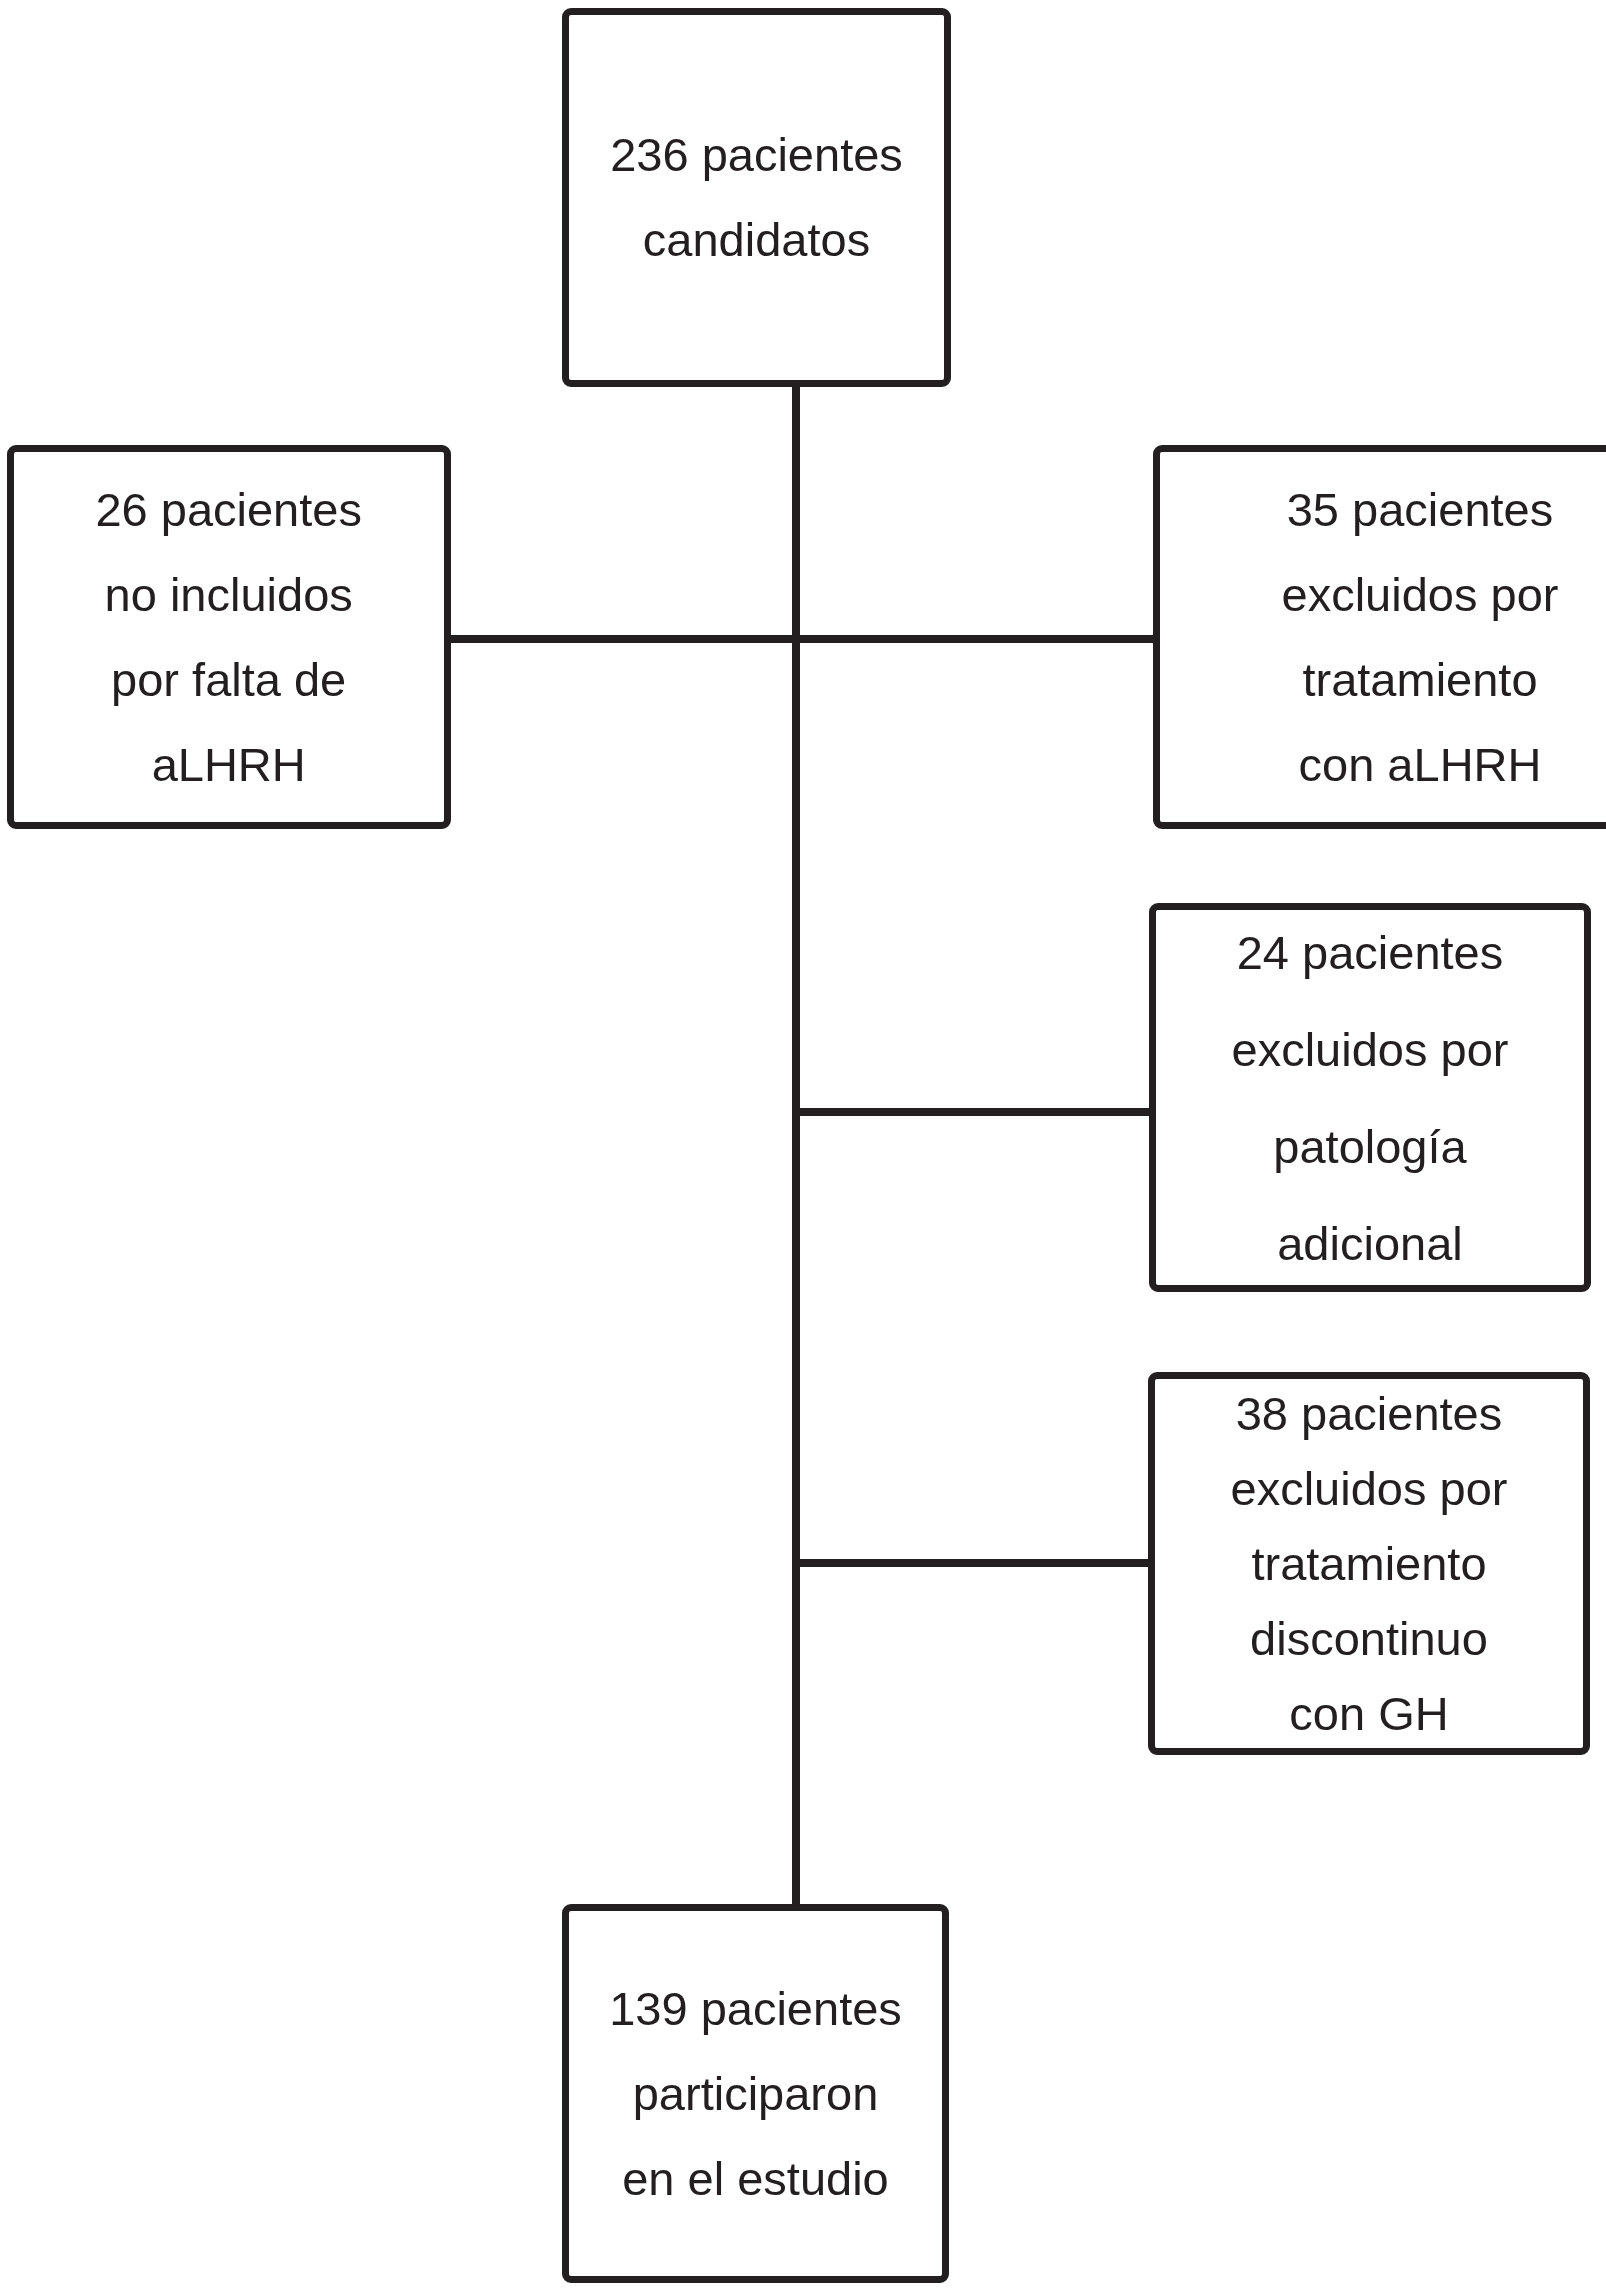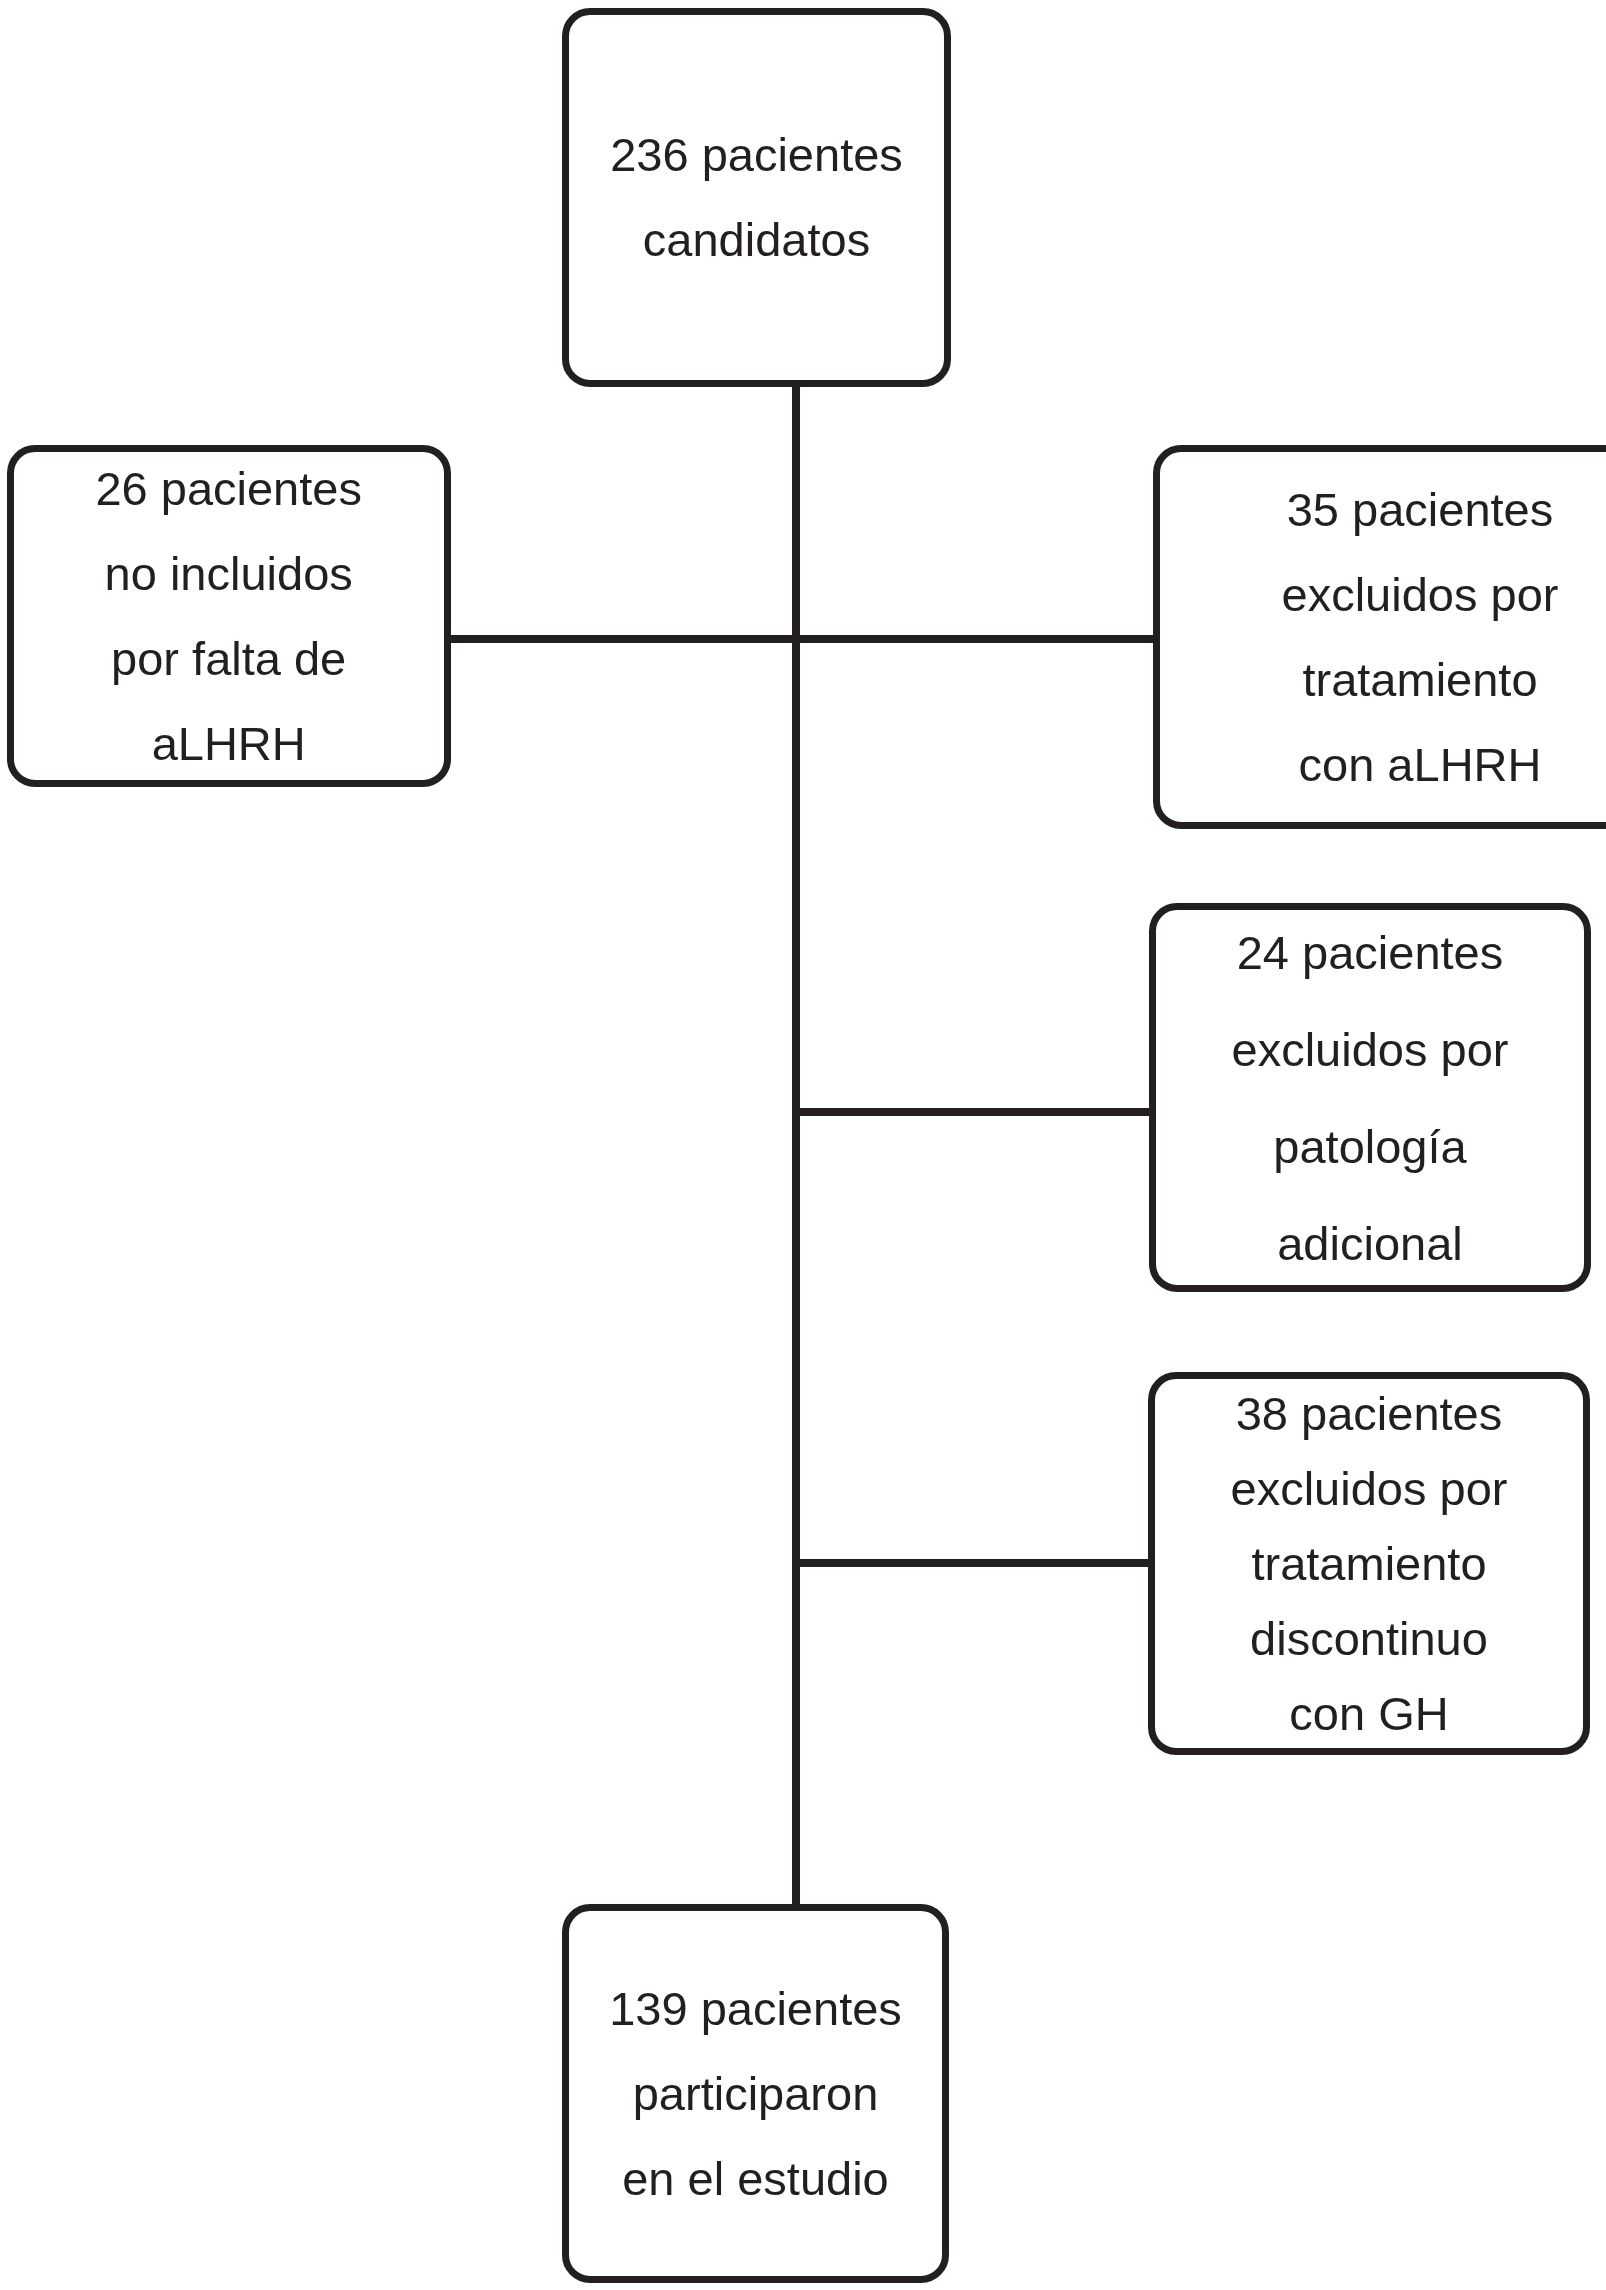--- a/index.html
+++ b/index.html
@@ -13,21 +13,21 @@
     height: 2290px;
     background: #ffffff;
     font-family: "Liberation Sans", "DejaVu Sans", sans-serif;
     color: #231f20;
     overflow: hidden;
   }
   .node {
     position: absolute;
     box-sizing: border-box;
     border: 7.7px solid #231f20;
-    border-radius: 28px;
+    border-radius: 9px;
     background: #ffffff;
     display: flex;
     flex-direction: column;
     justify-content: center;
     align-items: center;
     text-align: center;
     font-size: 47px;
     line-height: 85px;
     z-index: 2;
   }
@@ -35,21 +35,21 @@
     display: block;
     white-space: nowrap;
   }
   .connector {
     position: absolute;
     background: #231f20;
     z-index: 1;
   }
   
   .node-candidates   { left: 562px;  top: 7.7px;    width: 389px; height: 379px; }
-  .node-notincluded  { left: 6.7px;    top: 445px;  width: 444px; height: 342px; }
+  .node-notincluded  { left: 6.7px;    top: 445px;  width: 444px; height: 384px; }
   .node-alhrh        { left: 1153px; top: 445px;  width: 534px; height: 384px; justify-content: center; }
   .node-pathology    { left: 1149px; top: 903px;  width: 442px; height: 389px; gap: 12px; }
   .node-gh           { left: 1148px; top: 1372px; width: 442px; height: 383px; line-height: 75px; }
   .node-participants { left: 562px;  top: 1904px; width: 387px; height: 379px; }
   
   .trunk      { left: 792px; top: 382px;  width: 7.7px;   height: 1526px; }
   .branch-1   { left: 443px; top: 635px;  width: 718px; height: 7.7px; }
   .branch-2   { left: 795px; top: 1108px; width: 361px; height: 7.7px; }
   .branch-3   { left: 795px; top: 1559px; width: 360px; height: 7.7px; }
 </style>

